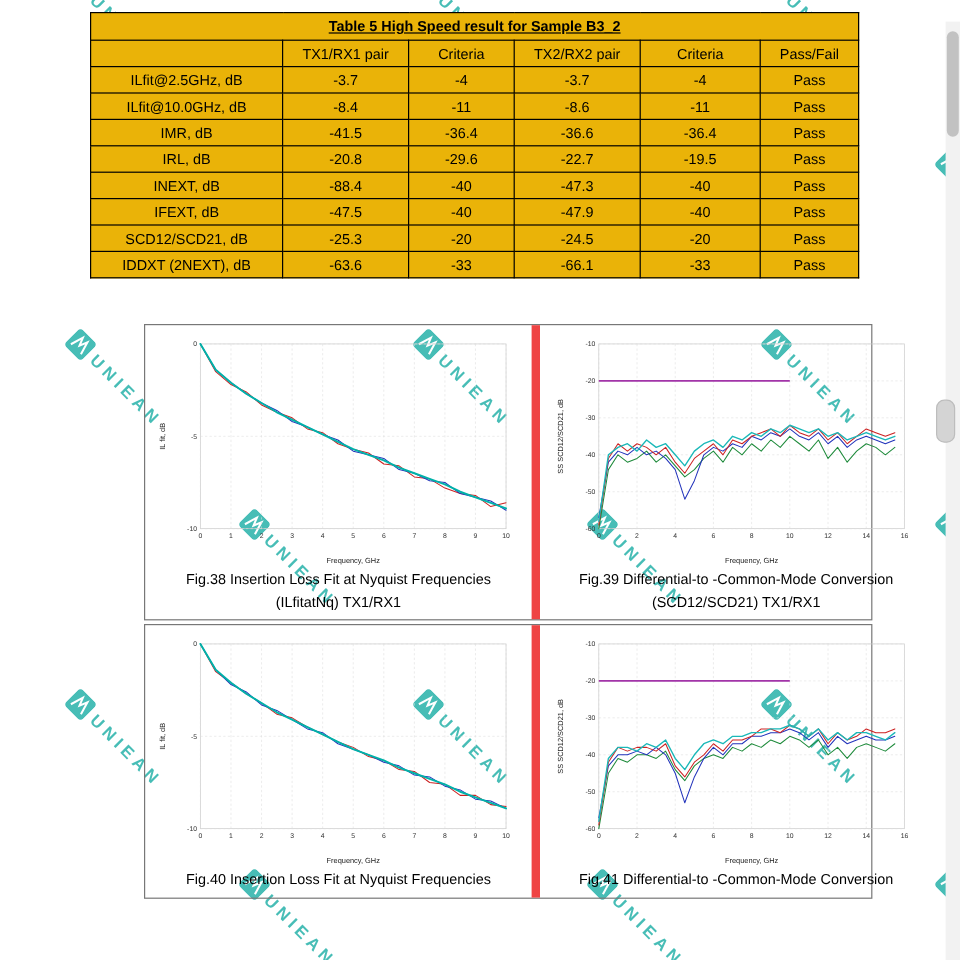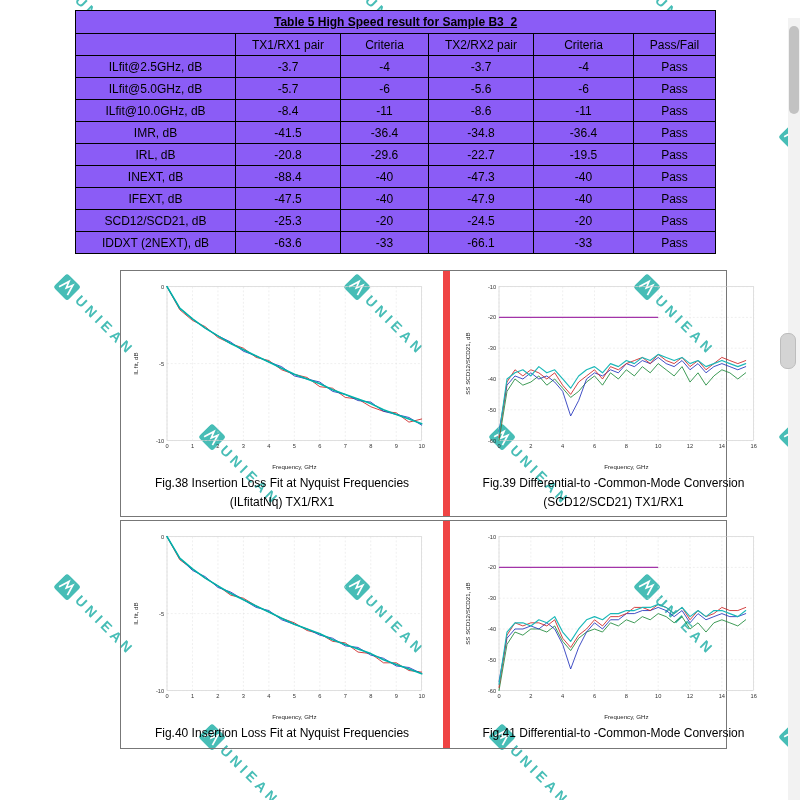--- a/index.html
+++ b/index.html
@@ -10,21 +10,21 @@
   }
   .wm-layer{position:absolute;inset:0;z-index:1;pointer-events:none;}
   .wm{
     position:absolute;display:flex;align-items:center;gap:5px;
     transform:rotate(45deg);transform-origin:left center;
     color:#27b2aa;font-weight:bold;font-size:14px;letter-spacing:4px;
     opacity:.85;white-space:nowrap;
   }
   table.result{
     position:absolute;left:75px;top:10px;width:640px;z-index:2;
-    border-collapse:collapse;background:#8b5cf6;font-size:12px;color:#000;
+    border-collapse:collapse;background:#eab308;font-size:12px;color:#000;
     table-layout:fixed;
   }
   table.result td,table.result th{
     border:1px solid #000;height:21px;text-align:center;padding:0 3px;
     font-weight:normal;overflow:hidden;white-space:nowrap;
   }
   table.result th.title-cell{font-weight:bold;height:22px;}
   table.result th.title-cell span{text-decoration:underline;}
   .figures{position:absolute;left:78px;top:270px;width:607px;z-index:2;margin-left:42px;}
   .fig-row{
@@ -207,40 +207,32 @@
   <tbody id="result-body">
       <tr>
         <td>ILfit@2.5GHz, dB</td>
         <td>-3.7</td>
         <td>-4</td>
         <td>-3.7</td>
         <td>-4</td>
         <td>Pass</td>
       </tr>
       <tr>
-        <td>ILfit@5.0GHz, dB</td>
-        <td>-5.7</td>
-        <td>-6</td>
-        <td>-5.6</td>
-        <td>-6</td>
-        <td>Pass</td>
-      </tr>
-      <tr>
         <td>ILfit@10.0GHz, dB</td>
         <td>-8.4</td>
         <td>-11</td>
         <td>-8.6</td>
         <td>-11</td>
         <td>Pass</td>
       </tr>
       <tr>
         <td>IMR, dB</td>
         <td>-41.5</td>
         <td>-36.4</td>
-        <td>-34.8</td>
+        <td>-36.6</td>
         <td>-36.4</td>
         <td>Pass</td>
       </tr>
       <tr>
         <td>IRL, dB</td>
         <td>-20.8</td>
         <td>-29.6</td>
         <td>-22.7</td>
         <td>-19.5</td>
         <td>Pass</td>

